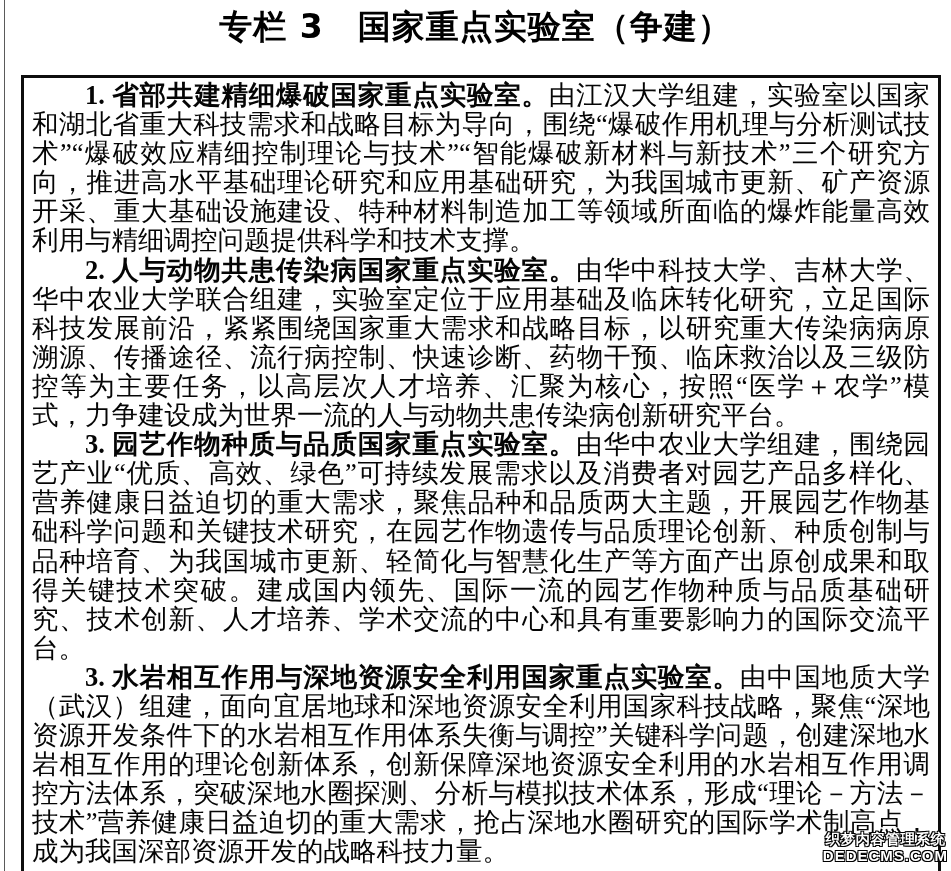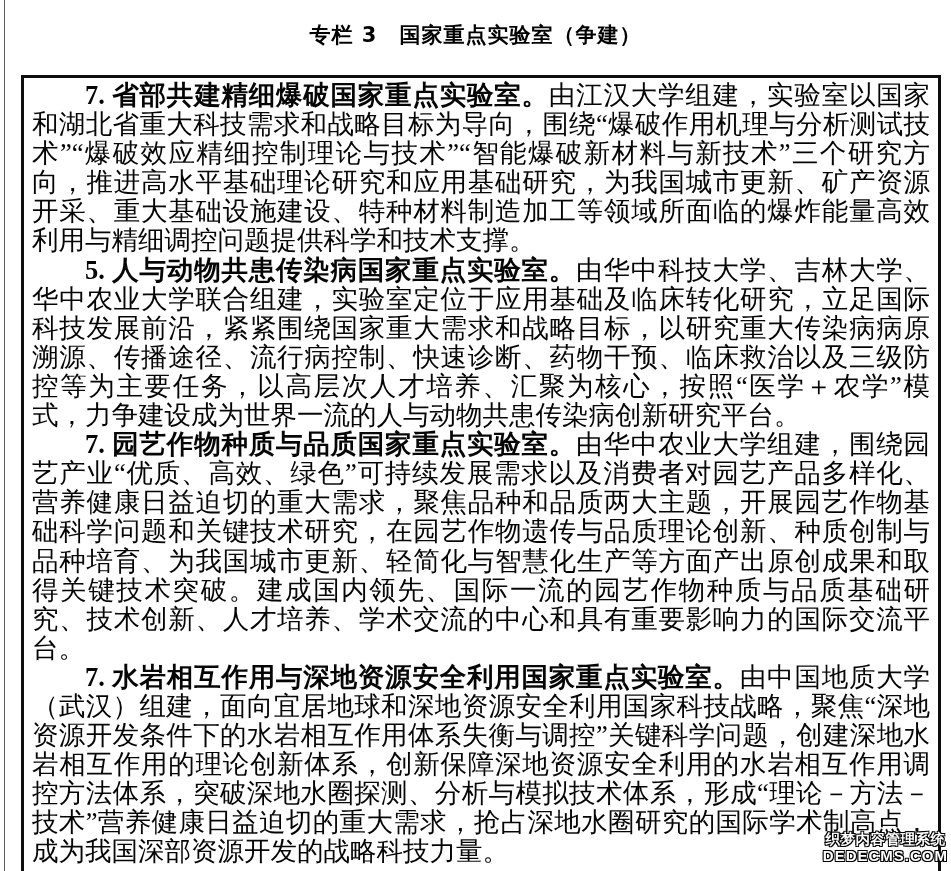--- a/index.html
+++ b/index.html
@@ -18,27 +18,27 @@
   .scan-edge {
     position: absolute;
     left: 4px;
     top: 0;
     width: 1px;
     height: 871px;
     background: #5a5a5a;
   }
   .doc-title {
     position: absolute;
-    top: 14px;
+    top: 6px;
     left: 0;
     width: 951px;
     text-align: center;
     font-family: "DejaVu Sans", "Liberation Sans", sans-serif;
     font-weight: 700;
-    font-size: 21px;
+    font-size: 33px;
     line-height: 42px;
     letter-spacing: 1px;
     color: #000000;
   }
   .content-panel {
     position: absolute;
     left: 21px;
     top: 75px;
     width: 920px;
     min-height: 770px;
@@ -86,22 +86,22 @@
   }
 </style>
 </head>
 <body>
 
 <div class="scan-edge"></div>
 
 <div class="doc-title">专栏 3　国家重点实验室（争建）</div>
 
 <div class="content-panel">
-  <p><b>7. 省部共建精细爆破国家重点实验室。</b><span>由江汉大学组建，实验室以国家和湖北省重大科技需求和战略目标为导向，围绕“爆破作用机理与分析测试技术”“爆破效应精细控制理论与技术”“智能爆破新材料与新技术”三个研究方向，推进高水平基础理论研究和应用基础研究，为我国城市更新、矿产资源开采、重大基础设施建设、特种材料制造加工等领域所面临的爆炸能量高效利用与精细调控问题提供科学和技术支撑。</span></p>
-  <p><b>5. 人与动物共患传染病国家重点实验室。</b><span>由华中科技大学、吉林大学、华中农业大学联合组建，实验室定位于应用基础及临床转化研究，立足国际科技发展前沿，紧紧围绕国家重大需求和战略目标，以研究重大传染病病原溯源、传播途径、流行病控制、快速诊断、药物干预、临床救治以及三级防控等为主要任务，以高层次人才培养、汇聚为核心，按照“医学＋农学”模式，力争建设成为世界一流的人与动物共患传染病创新研究平台。</span></p>
-  <p><b>7. 园艺作物种质与品质国家重点实验室。</b><span>由华中农业大学组建，围绕园艺产业“优质、高效、绿色”可持续发展需求以及消费者对园艺产品多样化、营养健康日益迫切的重大需求，聚焦品种和品质两大主题，开展园艺作物基础科学问题和关键技术研究，在园艺作物遗传与品质理论创新、种质创制与品种培育、为我国城市更新、轻简化与智慧化生产等方面产出原创成果和取得关键技术突破。建成国内领先、国际一流的园艺作物种质与品质基础研究、技术创新、人才培养、学术交流的中心和具有重要影响力的国际交流平台。</span></p>
-  <p><b>7. 水岩相互作用与深地资源安全利用国家重点实验室。</b><span>由中国地质大学（武汉）组建，面向宜居地球和深地资源安全利用国家科技战略，聚焦“深地资源开发条件下的水岩相互作用体系失衡与调控”关键科学问题，创建深地水岩相互作用的理论创新体系，创新保障深地资源安全利用的水岩相互作用调控方法体系，突破深地水圈探测、分析与模拟技术体系，形成“理论－方法－技术”营养健康日益迫切的重大需求，抢占深地水圈研究的国际学术制高点，成为我国深部资源开发的战略科技力量。</span></p>
+  <p><b>1. 省部共建精细爆破国家重点实验室。</b><span>由江汉大学组建，实验室以国家和湖北省重大科技需求和战略目标为导向，围绕“爆破作用机理与分析测试技术”“爆破效应精细控制理论与技术”“智能爆破新材料与新技术”三个研究方向，推进高水平基础理论研究和应用基础研究，为我国城市更新、矿产资源开采、重大基础设施建设、特种材料制造加工等领域所面临的爆炸能量高效利用与精细调控问题提供科学和技术支撑。</span></p>
+  <p><b>2. 人与动物共患传染病国家重点实验室。</b><span>由华中科技大学、吉林大学、华中农业大学联合组建，实验室定位于应用基础及临床转化研究，立足国际科技发展前沿，紧紧围绕国家重大需求和战略目标，以研究重大传染病病原溯源、传播途径、流行病控制、快速诊断、药物干预、临床救治以及三级防控等为主要任务，以高层次人才培养、汇聚为核心，按照“医学＋农学”模式，力争建设成为世界一流的人与动物共患传染病创新研究平台。</span></p>
+  <p><b>3. 园艺作物种质与品质国家重点实验室。</b><span>由华中农业大学组建，围绕园艺产业“优质、高效、绿色”可持续发展需求以及消费者对园艺产品多样化、营养健康日益迫切的重大需求，聚焦品种和品质两大主题，开展园艺作物基础科学问题和关键技术研究，在园艺作物遗传与品质理论创新、种质创制与品种培育、为我国城市更新、轻简化与智慧化生产等方面产出原创成果和取得关键技术突破。建成国内领先、国际一流的园艺作物种质与品质基础研究、技术创新、人才培养、学术交流的中心和具有重要影响力的国际交流平台。</span></p>
+  <p><b>3. 水岩相互作用与深地资源安全利用国家重点实验室。</b><span>由中国地质大学（武汉）组建，面向宜居地球和深地资源安全利用国家科技战略，聚焦“深地资源开发条件下的水岩相互作用体系失衡与调控”关键科学问题，创建深地水岩相互作用的理论创新体系，创新保障深地资源安全利用的水岩相互作用调控方法体系，突破深地水圈探测、分析与模拟技术体系，形成“理论－方法－技术”营养健康日益迫切的重大需求，抢占深地水圈研究的国际学术制高点，成为我国深部资源开发的战略科技力量。</span></p>
 </div>
 
 <div class="watermark">
   <div class="wm-line1">织梦内容管理系统</div>
   <div class="wm-line2">DEDECMS.COM</div>
 </div>
 
 </body></html>

